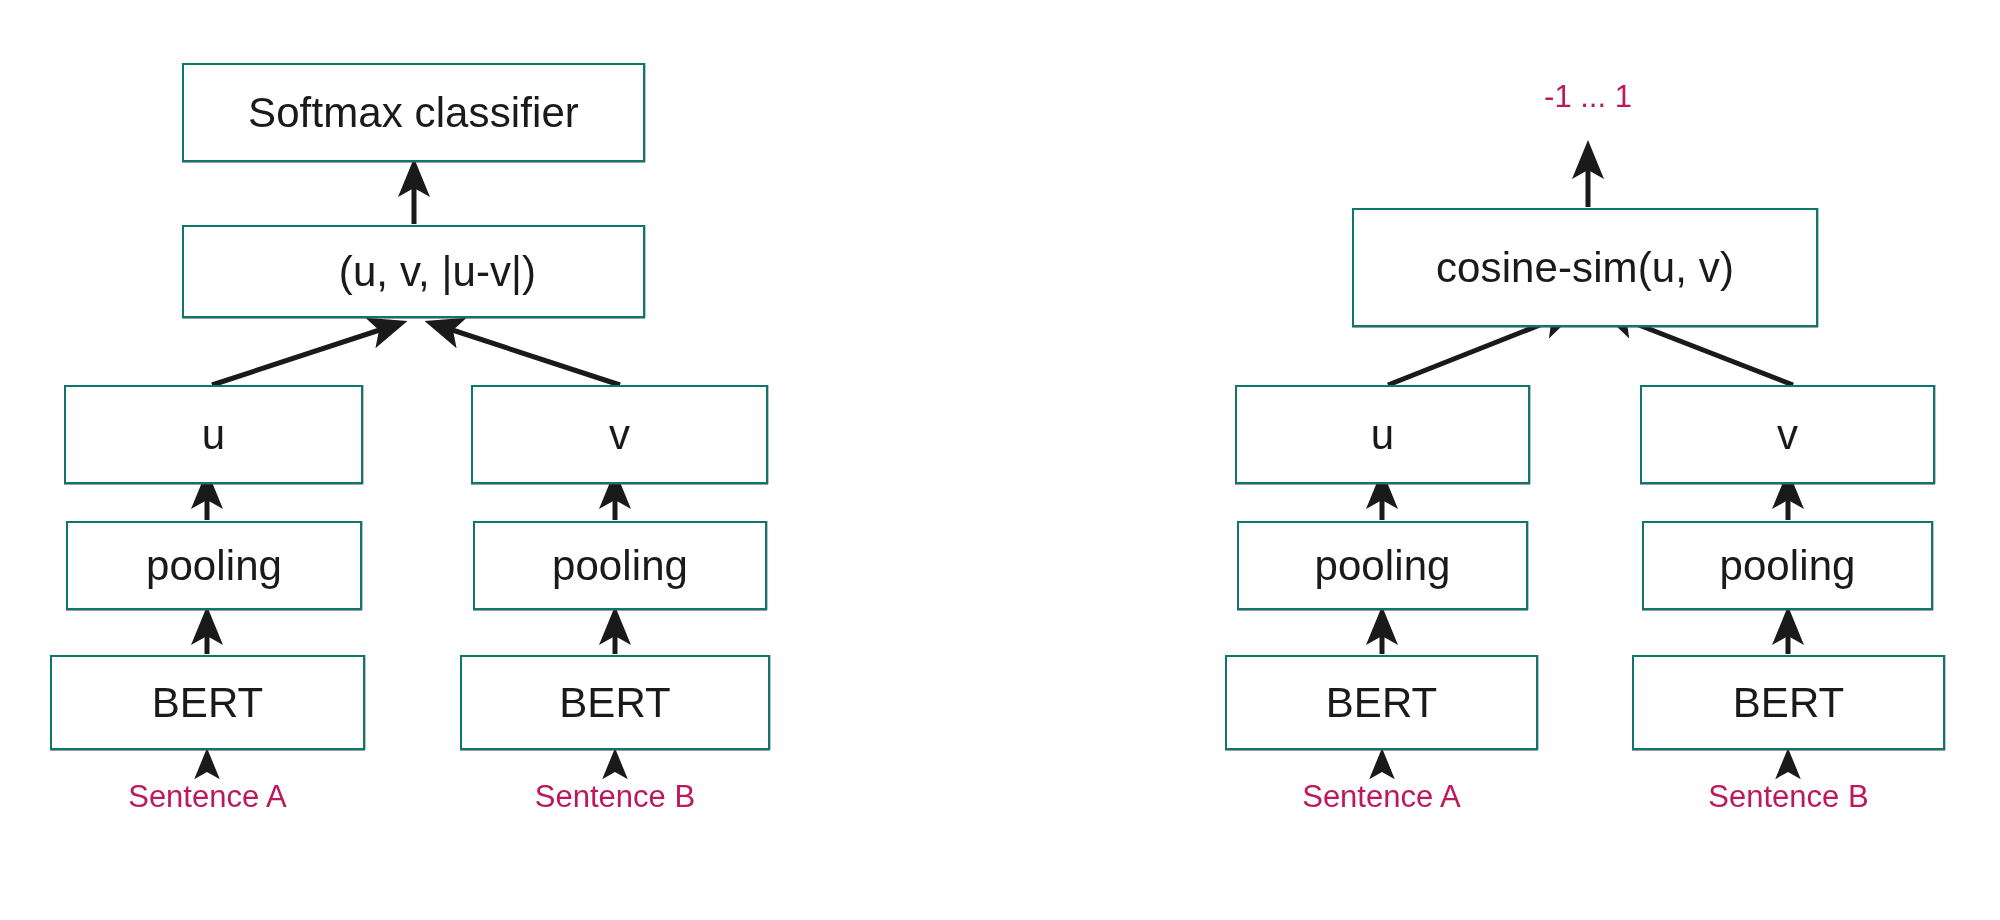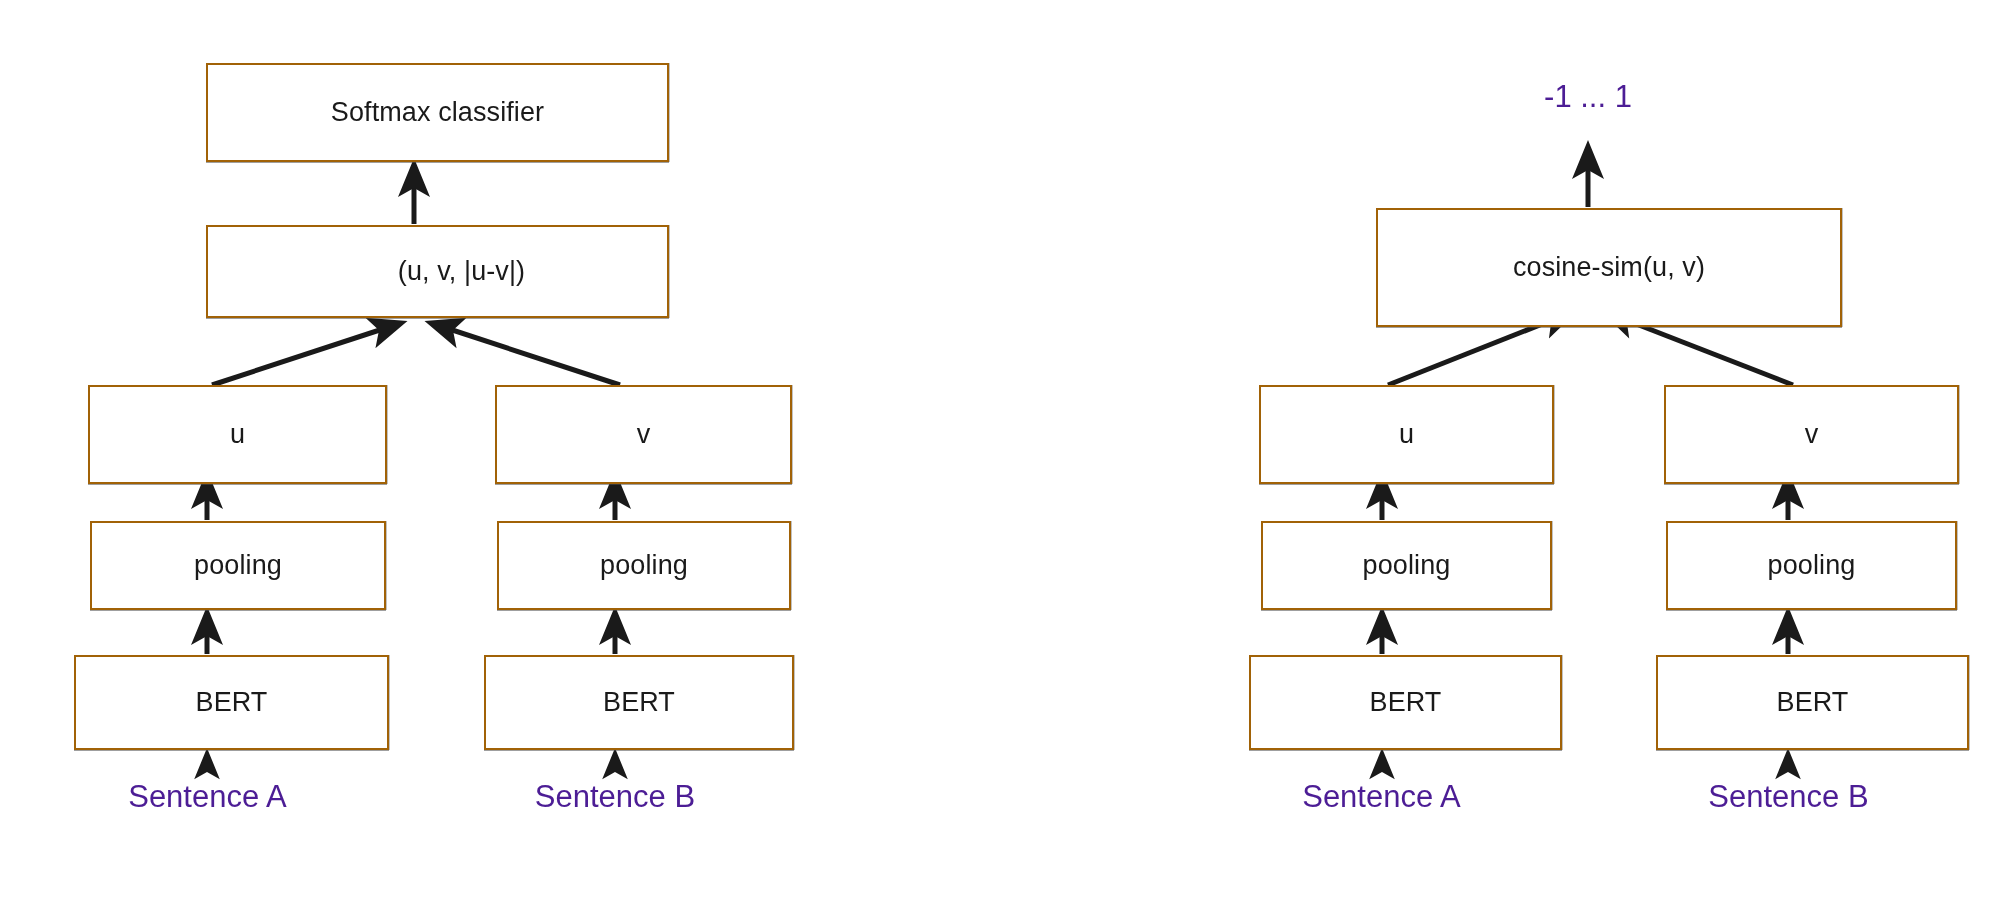--- a/index.html
+++ b/index.html
@@ -13,41 +13,40 @@
     width: 2000px;
     height: 920px;
     background: #ffffff;
     overflow: hidden;
     font-family: "Liberation Sans", "DejaVu Sans", sans-serif;
   }
   .node-box {
     position: absolute;
     box-sizing: border-box;
     background: #ffffff;
-    border: 2px solid #a16207;
+    border: 2px solid #0f766e;
     display: flex;
     align-items: center;
     justify-content: center;
     color: #1a1a1a;
-    font-size: 27px;
+    font-size: 42px;
     font-weight: 400;
     line-height: 1;
     letter-spacing: 0.1px;
     white-space: nowrap;
     box-shadow: 0 1px 0 0 rgba(80,80,80,0.55),
                 1px 0 0 0 rgba(80,80,80,0.35);
-    margin-left: 24px;
   }
   .plain-label {
     position: absolute;
     box-sizing: border-box;
     display: flex;
     align-items: center;
     justify-content: center;
-    color: #4c1d95;
+    color: #be185d;
     font-size: 31px;
     line-height: 1;
     white-space: nowrap;
   }
   .arrow-layer {
     position: absolute;
     left: 0;
     top: 0;
     width: 2000px;
     height: 920px;

